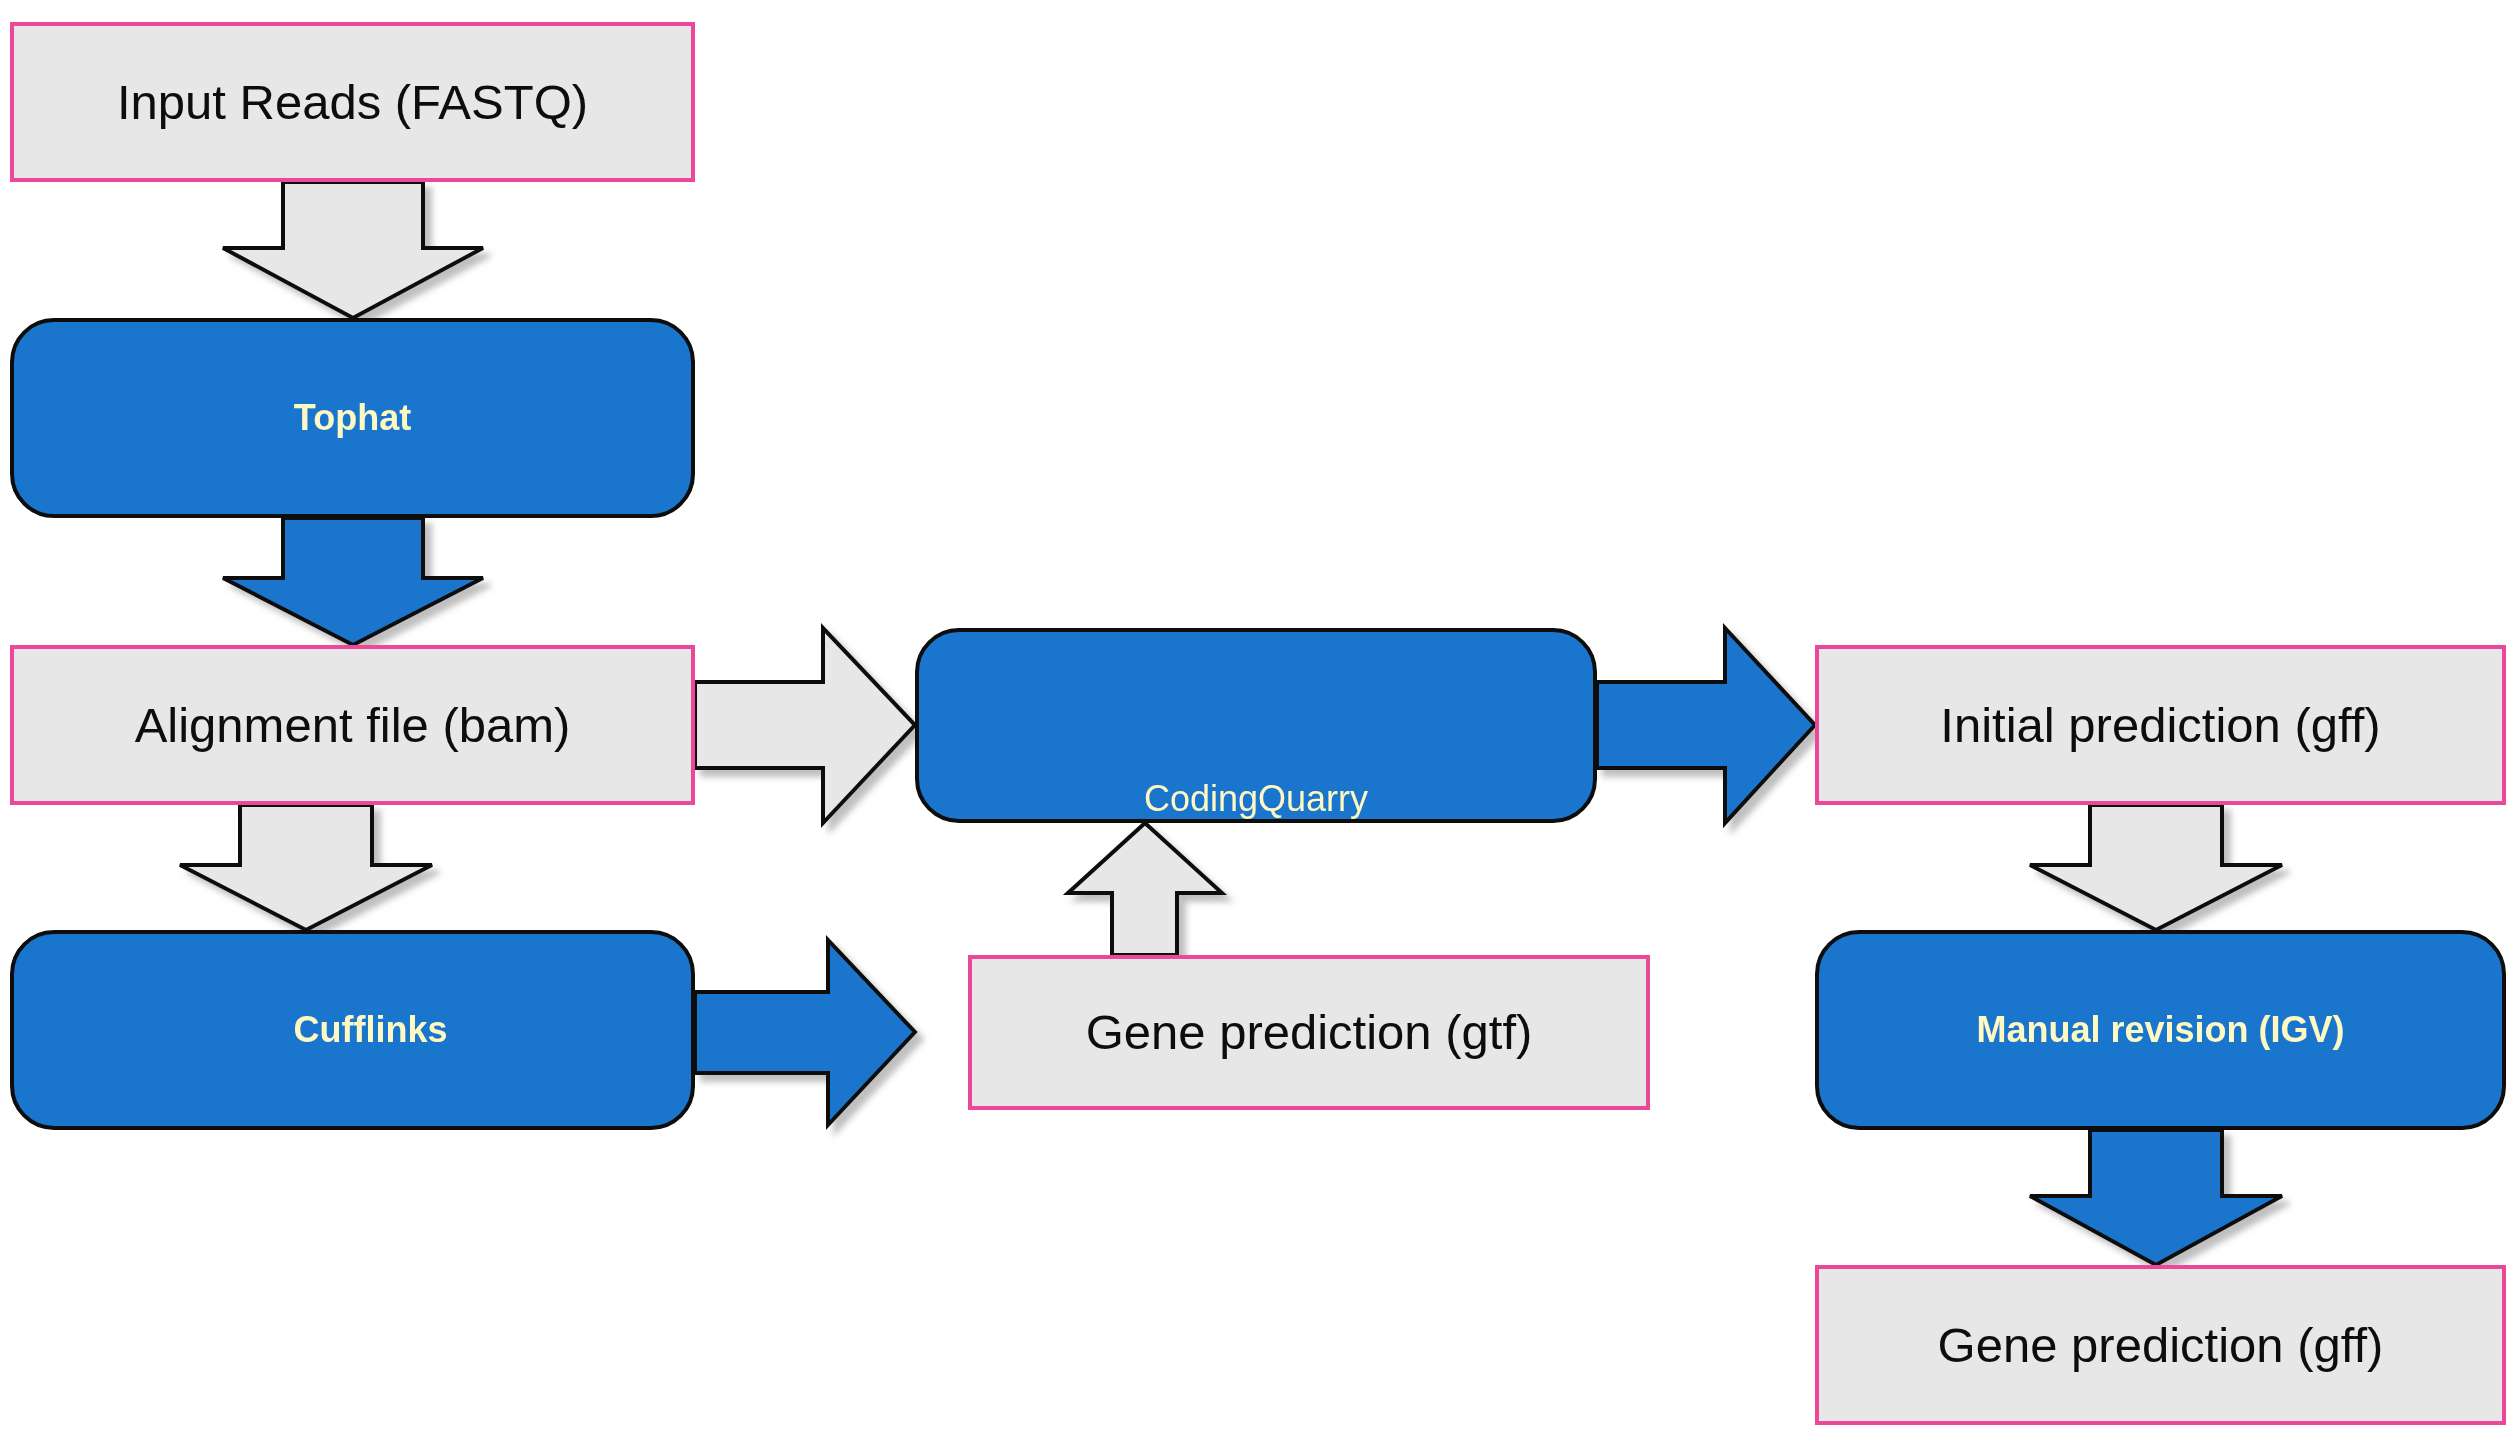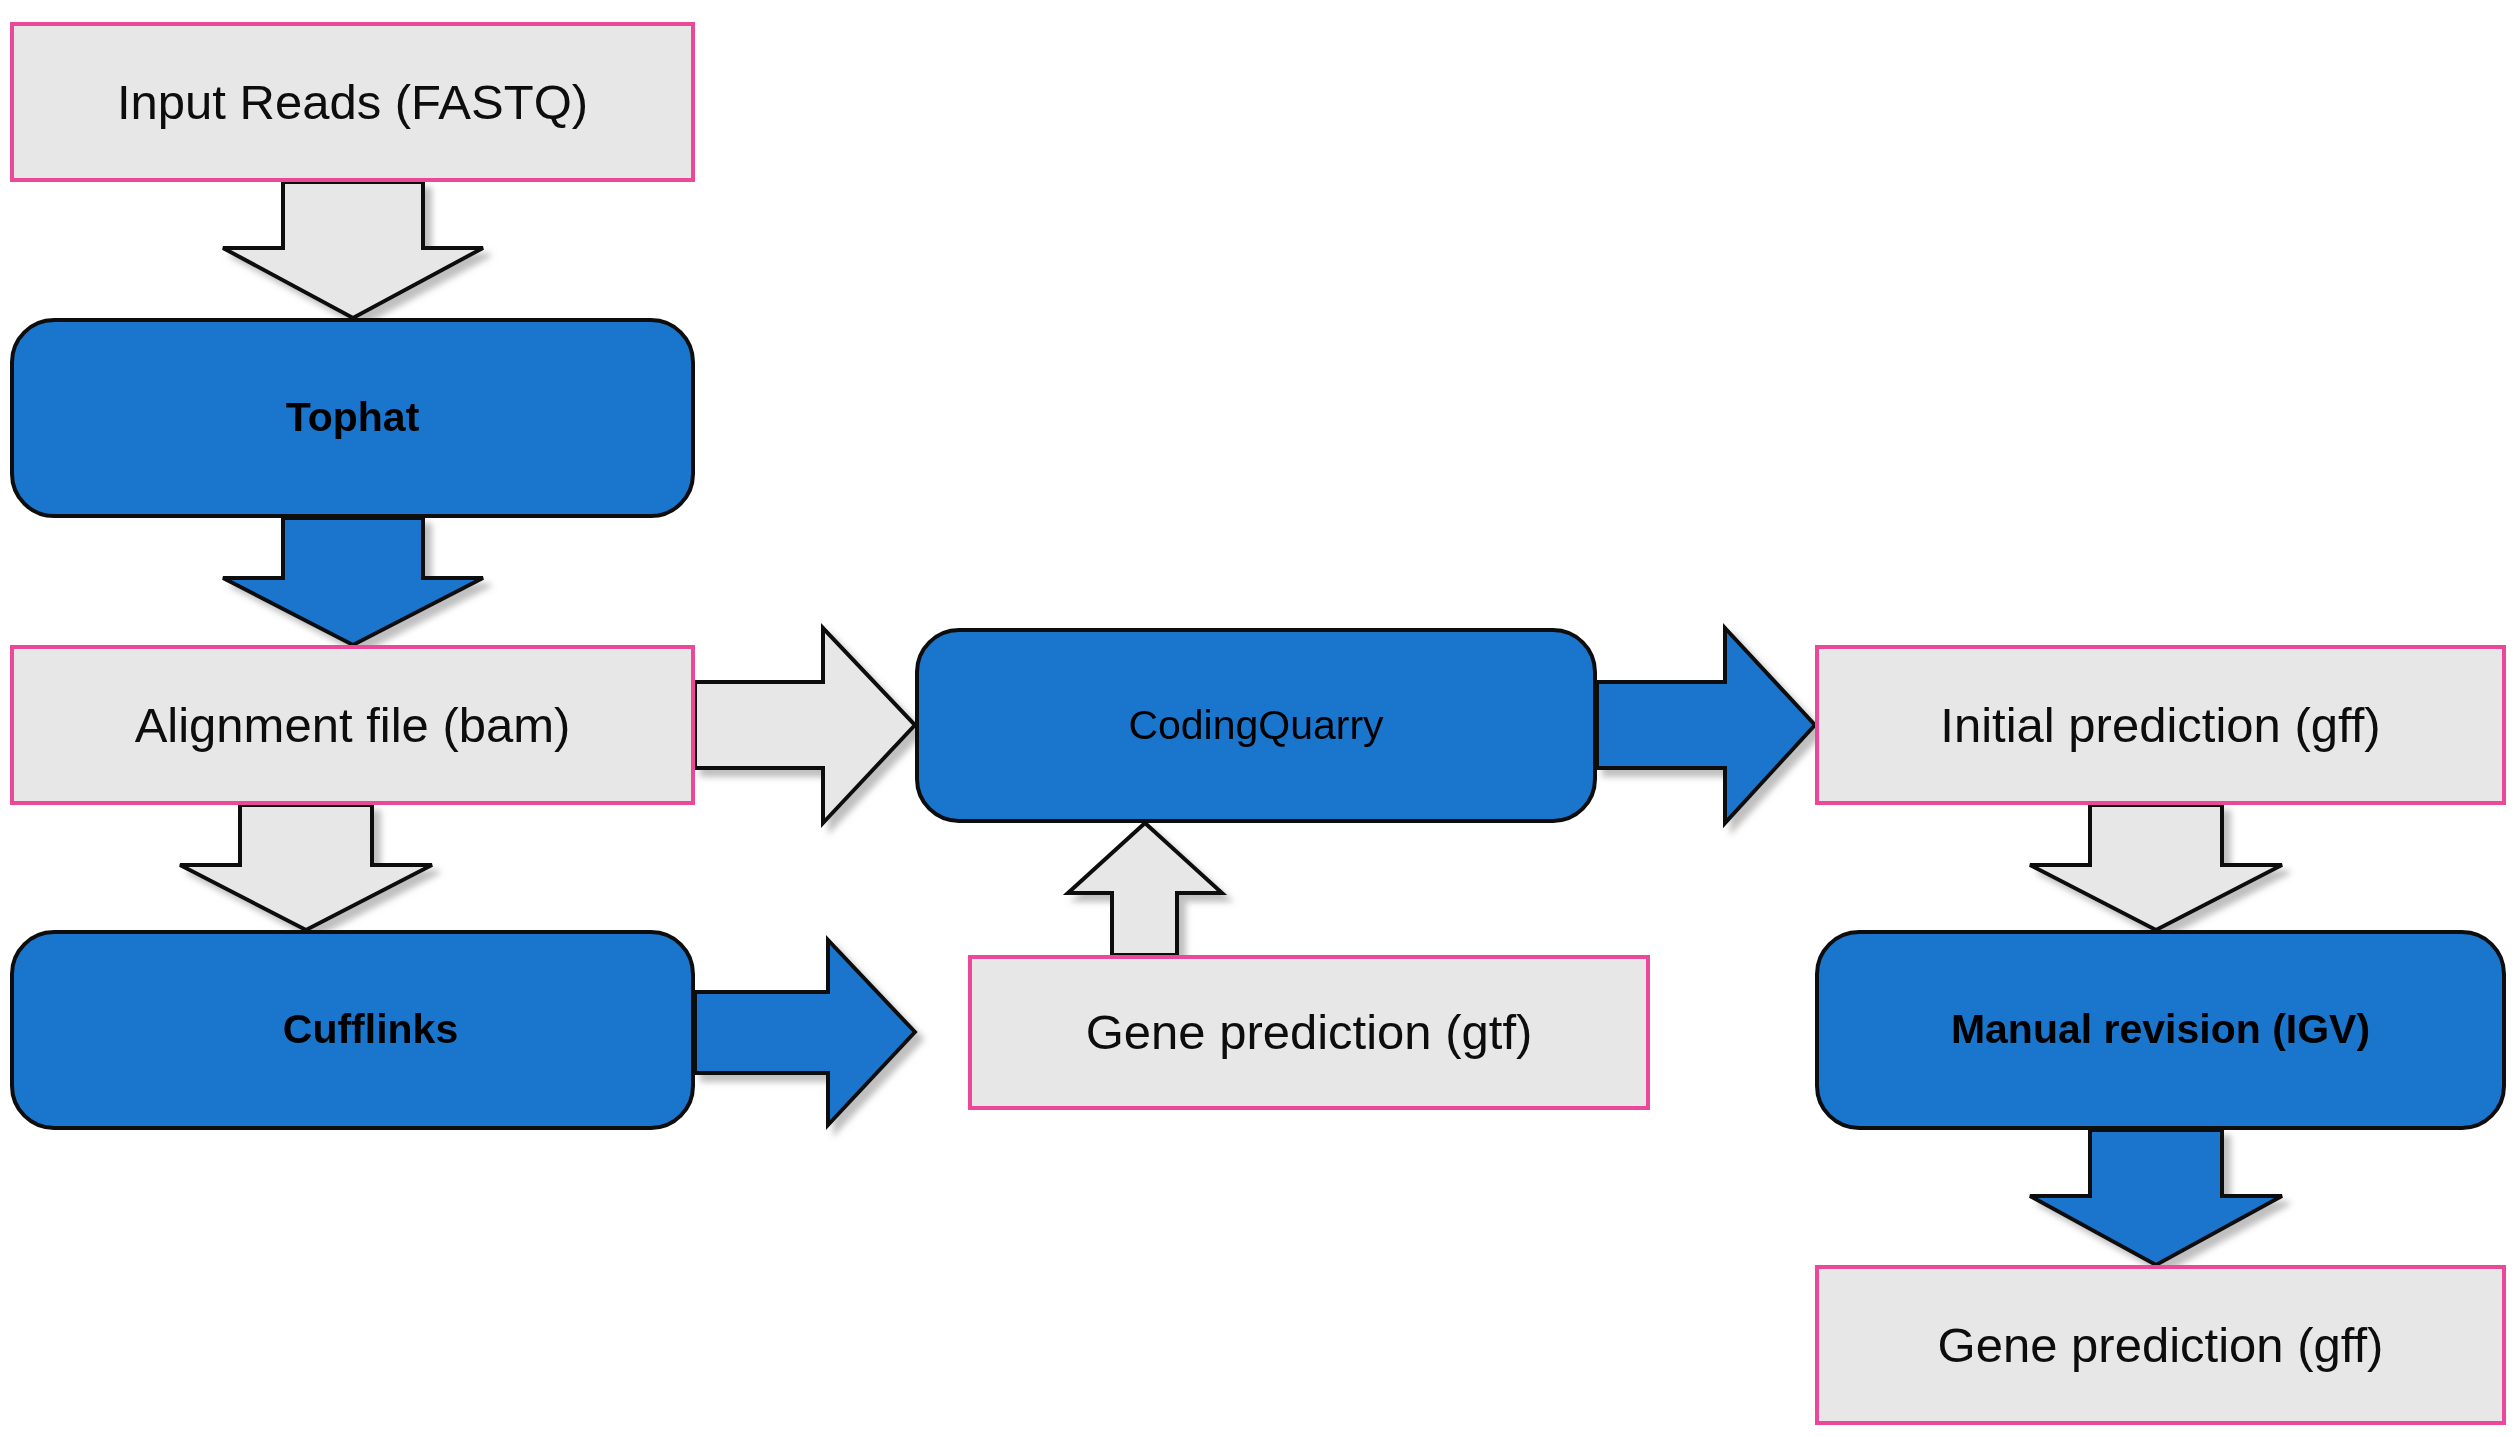--- a/index.html
+++ b/index.html
@@ -39,26 +39,27 @@
     background: #E7E7E7;
     border: 4px solid #ec4899;
     color: #0D0D0D;
     font-size: 49px;
     font-weight: 400;
   }
   .node-tool {
     background: #1A75CC;
     border: 4px solid #0D0D0D;
     border-radius: 44px;
-    color: #000000;
-    font-size: 41px;
+    color: #fef9c3;
+    font-size: 36px;
     font-weight: 700;
   }
   .node-tool.plain {
     font-weight: 400;
+    align-items: flex-end;
   }
   .node-label {
     display: block;
     padding: 0 18px;
     white-space: nowrap;
   }
 </style>
 </head>
 <body>
 

